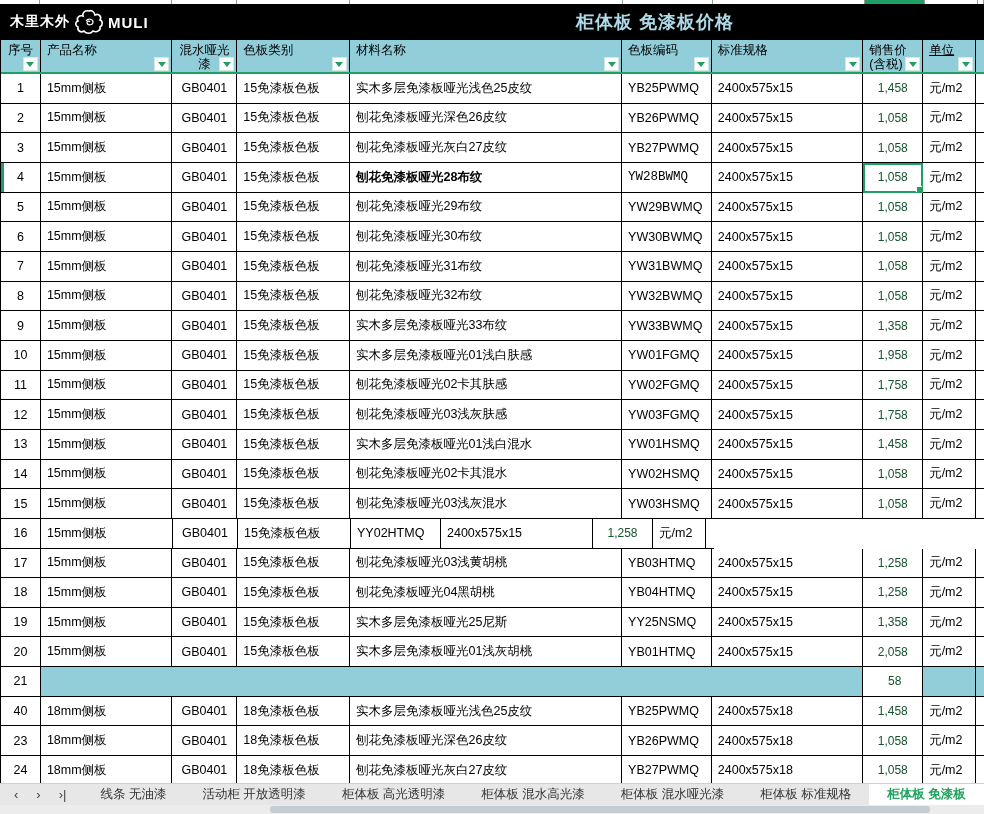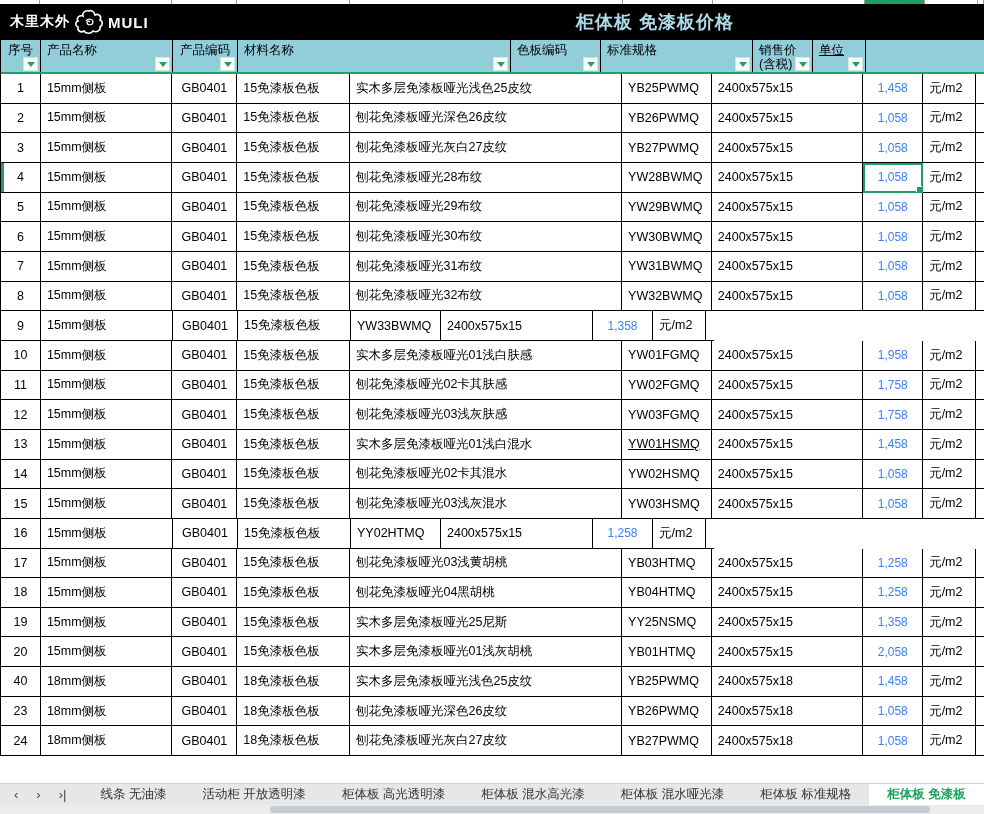--- a/index.html
+++ b/index.html
@@ -38,21 +38,21 @@
   }
   .filter-btn .tri{width:0;height:0;border:4px solid transparent;border-top:5px solid #1f9f63;margin-top:4px;}
   .rows{overflow:hidden;}
   .drow{display:flex;height:29.67px;box-sizing:border-box;}
   .dcell{
     box-sizing:border-box;border-right:1px solid #000;border-bottom:1px solid #000;
     display:flex;align-items:center;padding:0 2px 0 6px;overflow:hidden;white-space:nowrap;
     font-size:12.5px;background:#fff;
   }
   .dcell.center{justify-content:center;padding-left:2px;}
-  .dcell.price{color:#3b82f6;justify-content:center;font-size:12px;}
+  .dcell.price{color:#14532d;justify-content:center;font-size:12px;}
   .dcell.blue{background:#92cdda;}
   .dcell.last{border-right:none;}
   .dcell.selrow{box-shadow:inset 3px 0 0 #1f9f63;}
   .dcell.selected{
     position:relative;
     outline:2px solid #1f9f63;outline-offset:-2px;z-index:5;
   }
   .dcell.selected::after{
     content:"";position:absolute;right:-1px;bottom:-1px;width:5px;height:5px;background:#1f9f63;border:1px solid #fff;
   }
@@ -100,21 +100,22 @@
     </span>
     <span class="logo-en">MULI</span>
   </div>
   <div class="banner-title">柜体板 免漆板价格</div>
 </div>
 
 <div class="sheet">
   <div class="hdr-row" id="hdr-row">
       <div class="hcell center" style="width: 40px;"><span>序号</span><div class="filter-btn"><div class="tri"></div></div></div>
       <div class="hcell" style="width: 132px;"><span>产品名称</span><div class="filter-btn"><div class="tri"></div></div></div>
-      <div class="hcell center" style="width: 65px;"><span>产品编码</span><div class="filter-btn"><div class="tri"></div></div></div>
+      <div class="hcell center" style="width: 65px;"><span>混水哑光漆</span><div class="filter-btn"><div class="tri"></div></div></div>
+      <div class="hcell" style="width: 113px;"><span>色板类别</span><div class="filter-btn"><div class="tri"></div></div></div>
       <div class="hcell" style="width: 273px;"><span>材料名称</span><div class="filter-btn"><div class="tri"></div></div></div>
       <div class="hcell" style="width: 90px;"><span>色板编码</span><div class="filter-btn"><div class="tri"></div></div></div>
       <div class="hcell" style="width: 152px;"><span>标准规格</span><div class="filter-btn"><div class="tri"></div></div></div>
       <div class="hcell" style="width: 60px;"><span>销售价
 (含税)</span><div class="filter-btn"><div class="tri"></div></div></div>
       <div class="hcell" style="width: 53px; text-decoration: underline;"><span>单位</span><div class="filter-btn"><div class="tri"></div></div></div>
       <div class="hcell last" style="width: 6px;"></div>
     </div>
   <div class="rows" id="rows">
       <div class="drow">
@@ -151,22 +152,22 @@
         <div class="dcell" style="width: 152px;">2400x575x15</div>
         <div class="dcell center price" style="width: 60px;">1,058</div>
         <div class="dcell" style="width: 53px;">元/m2</div>
         <div class="dcell last" style="width: 6px;"></div>
       </div>
       <div class="drow">
         <div class="dcell center selrow" style="width: 40px;">4</div>
         <div class="dcell" style="width: 132px;">15mm侧板</div>
         <div class="dcell center" style="width: 65px;">GB0401</div>
         <div class="dcell" style="width: 113px;">15免漆板色板</div>
-        <div class="dcell" style="width: 273px;">刨花免漆板哑光28布纹</div>
-        <div class="dcell" style="width: 90px;">YW28BWMQ</div>
+        <div class="dcell" style="width: 273px; font-weight: bold;">刨花免漆板哑光28布纹</div>
+        <div class="dcell" style="width: 90px; font-family: Liberation Mono, monospace;">YW28BWMQ</div>
         <div class="dcell" style="width: 152px;">2400x575x15</div>
         <div class="dcell center price selected" style="width: 60px;">1,058</div>
         <div class="dcell" style="width: 53px;">元/m2</div>
         <div class="dcell last" style="width: 6px;"></div>
       </div>
       <div class="drow">
         <div class="dcell center" style="width: 40px;">5</div>
         <div class="dcell" style="width: 132px;">15mm侧板</div>
         <div class="dcell center" style="width: 65px;">GB0401</div>
         <div class="dcell" style="width: 113px;">15免漆板色板</div>
@@ -211,20 +212,21 @@
         <div class="dcell" style="width: 152px;">2400x575x15</div>
         <div class="dcell center price" style="width: 60px;">1,058</div>
         <div class="dcell" style="width: 53px;">元/m2</div>
         <div class="dcell last" style="width: 6px;"></div>
       </div>
       <div class="drow">
         <div class="dcell center" style="width: 40px;">9</div>
         <div class="dcell" style="width: 132px;">15mm侧板</div>
         <div class="dcell center" style="width: 65px;">GB0401</div>
         <div class="dcell" style="width: 113px;">15免漆板色板</div>
+        <div class="dcell" style="width: 273px;">实木多层免漆板哑光33布纹</div>
         <div class="dcell" style="width: 90px;">YW33BWMQ</div>
         <div class="dcell" style="width: 152px;">2400x575x15</div>
         <div class="dcell center price" style="width: 60px;">1,358</div>
         <div class="dcell" style="width: 53px;">元/m2</div>
         <div class="dcell last" style="width: 6px;"></div>
       </div>
       <div class="drow">
         <div class="dcell center" style="width: 40px;">10</div>
         <div class="dcell" style="width: 132px;">15mm侧板</div>
         <div class="dcell center" style="width: 65px;">GB0401</div>
@@ -259,21 +261,21 @@
         <div class="dcell center price" style="width: 60px;">1,758</div>
         <div class="dcell" style="width: 53px;">元/m2</div>
         <div class="dcell last" style="width: 6px;"></div>
       </div>
       <div class="drow">
         <div class="dcell center" style="width: 40px;">13</div>
         <div class="dcell" style="width: 132px;">15mm侧板</div>
         <div class="dcell center" style="width: 65px;">GB0401</div>
         <div class="dcell" style="width: 113px;">15免漆板色板</div>
         <div class="dcell" style="width: 273px;">实木多层免漆板哑光01浅白混水</div>
-        <div class="dcell" style="width: 90px; text-decoration: underline;">YW01HSMQ</div>
+        <div class="dcell" style="width: 90px;">YW01HSMQ</div>
         <div class="dcell" style="width: 152px;">2400x575x15</div>
         <div class="dcell center price" style="width: 60px;">1,458</div>
         <div class="dcell" style="width: 53px;">元/m2</div>
         <div class="dcell last" style="width: 6px;"></div>
       </div>
       <div class="drow">
         <div class="dcell center" style="width: 40px;">14</div>
         <div class="dcell" style="width: 132px;">15mm侧板</div>
         <div class="dcell center" style="width: 65px;">GB0401</div>
         <div class="dcell" style="width: 113px;">15免漆板色板</div>
@@ -347,20 +349,27 @@
         <div class="dcell center" style="width: 40px;">20</div>
         <div class="dcell" style="width: 132px;">15mm侧板</div>
         <div class="dcell center" style="width: 65px;">GB0401</div>
         <div class="dcell" style="width: 113px;">15免漆板色板</div>
         <div class="dcell" style="width: 273px;">实木多层免漆板哑光01浅灰胡桃</div>
         <div class="dcell" style="width: 90px;">YB01HTMQ</div>
         <div class="dcell" style="width: 152px;">2400x575x15</div>
         <div class="dcell center price" style="width: 60px;">2,058</div>
         <div class="dcell" style="width: 53px;">元/m2</div>
         <div class="dcell last" style="width: 6px;"></div>
+      </div>
+      <div class="drow">
+        <div class="dcell center" style="width: 40px;">21</div>
+        <div class="dcell blue" style="width: 825px;"></div>
+        <div class="dcell price" style="width: 60px;">58</div>
+        <div class="dcell blue" style="width: 53px;"></div>
+        <div class="dcell blue last" style="width: 6px;"></div>
       </div>
       <div class="drow">
         <div class="dcell center" style="width: 40px;">40</div>
         <div class="dcell" style="width: 132px;">18mm侧板</div>
         <div class="dcell center" style="width: 65px;">GB0401</div>
         <div class="dcell" style="width: 113px;">18免漆板色板</div>
         <div class="dcell" style="width: 273px;">实木多层免漆板哑光浅色25皮纹</div>
         <div class="dcell" style="width: 90px;">YB25PWMQ</div>
         <div class="dcell" style="width: 152px;">2400x575x18</div>
         <div class="dcell center price" style="width: 60px;">1,458</div>

